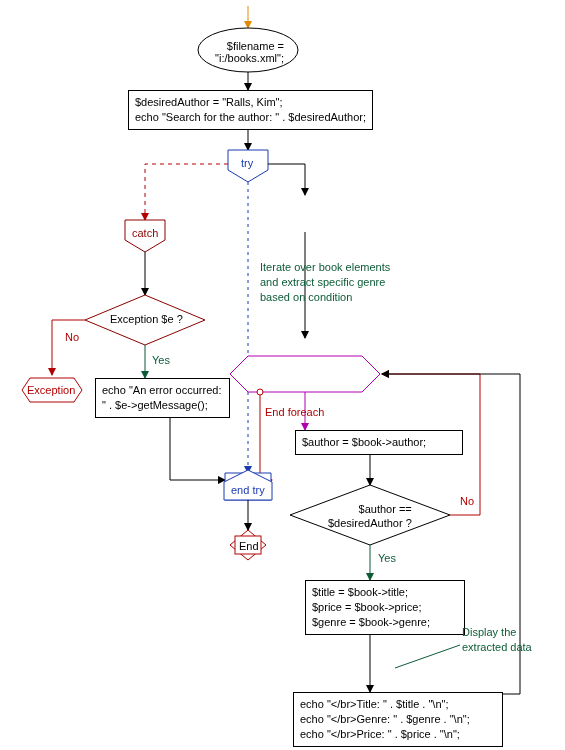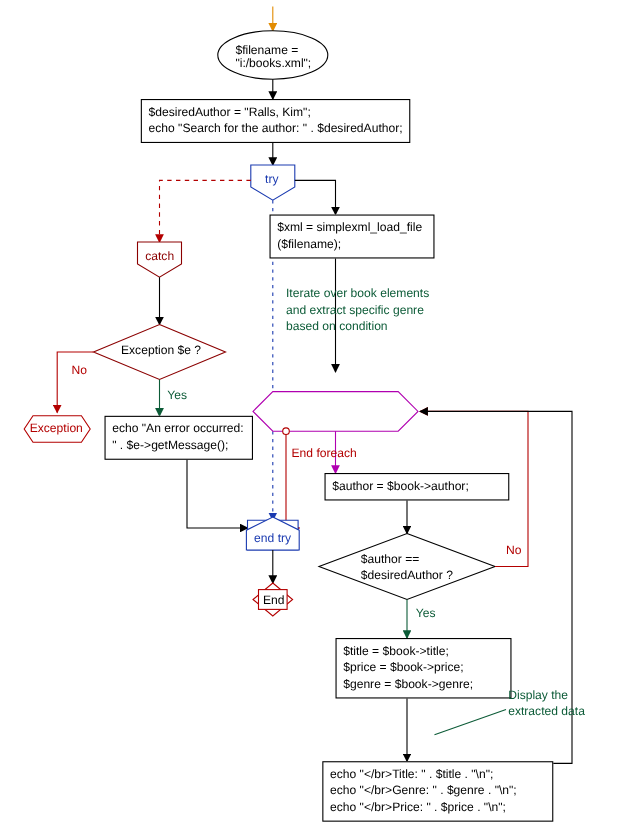--- a/index.html
+++ b/index.html
@@ -99,36 +99,32 @@
 <polygon points="225,497 248,473 271,497 271,500 225,500" fill="#fff" stroke="#1a3ab0"></polygon>
 
 <polygon points="248,470 272,482 272,500 224,500 224,482" fill="#fff" stroke="#1a3ab0"></polygon>
 
 <line x1="248" y1="500" x2="248" y2="530" stroke="#000" marker-end="url(#ab)"></line>
 
 <polygon points="248,530 266,545 248,560 230,545" fill="#fff" stroke="#b30000"></polygon>
 <rect x="235" y="536" width="26" height="18" fill="#fff" stroke="#b30000"></rect>
 </svg>
 
-<div class="label" style="left:214px;top:40px;text-align:left;width:70px">
+<div class="label" style="left:214px;top:40px;text-align:right;width:70px">
   <span>$filename =</span><br>
   <span>"i:/books.xml";</span>
 </div>
 
 <div class="node rect" style="left:128px;top:90px;width:245px">
   <span>$desiredAuthor = "Ralls, Kim";</span><br>
   <span>echo "Search for the author: " . $desiredAuthor;</span>
 </div>
 
 <div class="label blue" style="left:241px;top:157px">try</div>
 
-<div class="node rect" style="left:245px;top:195px;width:150px">
-  <span>$xml = simplexml_load_file</span><br>
-  <span>($filename);</span>
-</div>
 
 <div class="label darkgreen" style="left:260px;top:260px;line-height:1.35">
   <span>Iterate over book elements</span><br>
   <span>and extract specific genre</span><br>
   <span>based on condition</span>
 </div>
 
 <div class="label darkred" style="left:132px;top:227px">catch</div>
 
 <div class="label" style="left:110px;top:313px">Exception $e ?</div>
@@ -143,21 +139,21 @@
 </div>
 
 <div class="label red" style="left:265px;top:406px">End foreach</div>
 
 <div class="node rect" style="left:295px;top:430px;width:168px">
   <span>$author = $book-&gt;author;</span>
 </div>
 
 <div class="label blue" style="left:231px;top:484px">end try</div>
 
-<div class="label" style="left:328px;top:502px;text-align:left;line-height:1.3">
+<div class="label" style="left:328px;top:502px;text-align:right;line-height:1.3">
   <span>$author ==</span><br>
   <span>$desiredAuthor ?</span>
 </div>
 <div class="label darkgreen" style="left:378px;top:552px">Yes</div>
 <div class="label red" style="left:460px;top:495px">No</div>
 
 <div class="label" style="left:239px;top:540px">End</div>
 
 <div class="node rect" style="left:305px;top:580px;width:160px">
   <span>$title = $book-&gt;title;</span><br>

